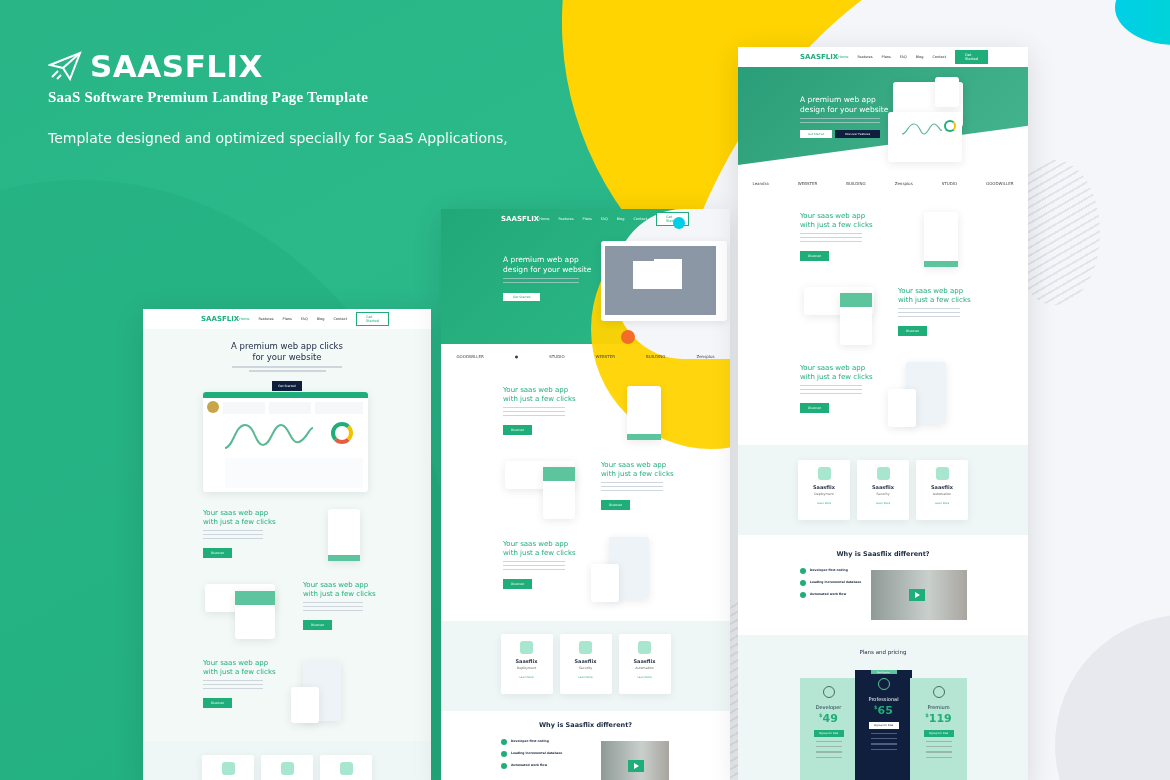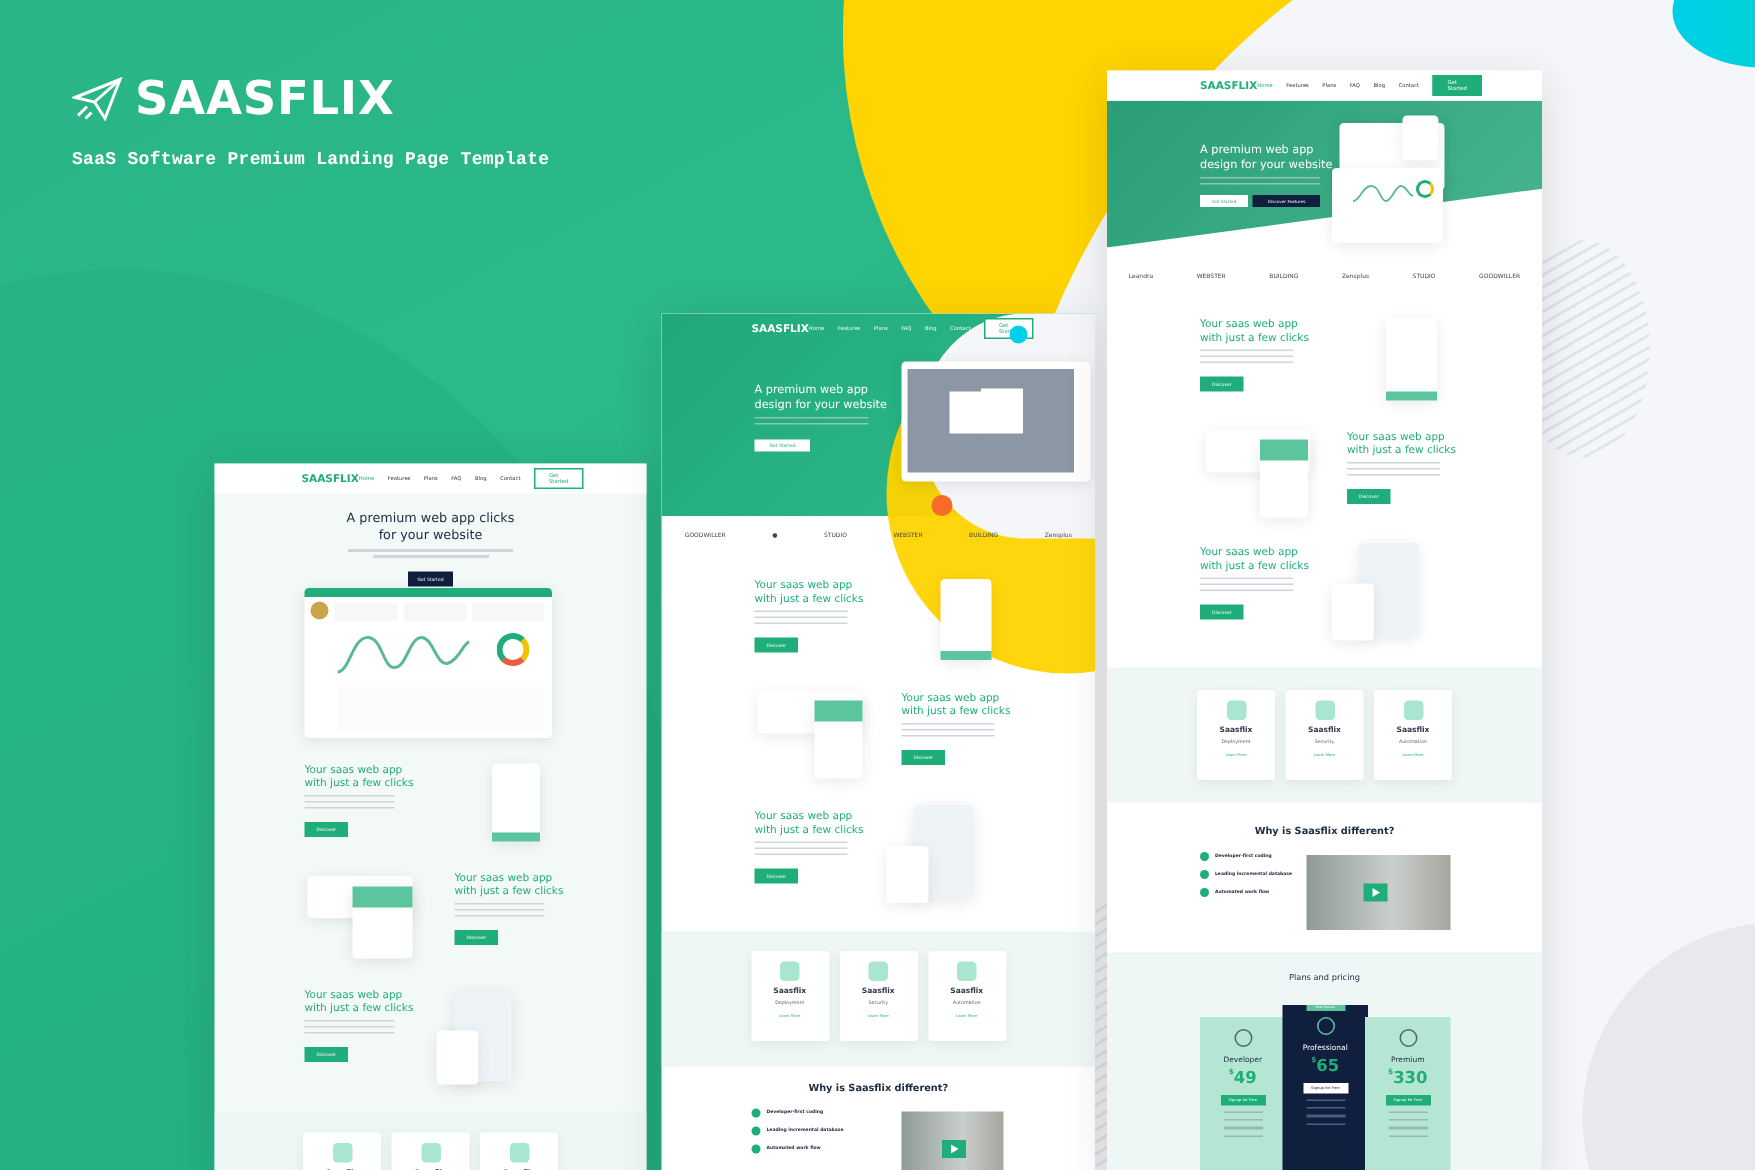--- a/index.html
+++ b/index.html
@@ -11,21 +11,21 @@
 .bg-yellow{position:absolute;left:560px;top:-380px;width:900px;height:760px;border-radius:50%;background:#ffd400;transform:rotate(-10deg)}
 .bg-white-over{position:absolute;left:630px;top:-60px;width:900px;height:1200px;background:#f4f6f9;border-radius:40% 0 0 0;transform:rotate(12deg)}
 .bg-cyan{position:absolute;left:1115px;top:-30px;width:120px;height:75px;border-radius:50%;background:linear-gradient(90deg,#00cfe8,#00d7c6)}
 .bg-grey{position:absolute;left:1055px;top:615px;width:260px;height:260px;border-radius:50%;background:#e7e9ee}
 .bg-stripes{position:absolute;left:1010px;top:160px;width:90px;height:145px;border-radius:50%;background:repeating-linear-gradient(-30deg,#dfe3ea 0 2px,transparent 2px 7px);opacity:.9}
 .bg-stripes2{position:absolute;left:700px;top:600px;width:70px;height:180px;background:repeating-linear-gradient(-30deg,#dfe3ea 0 2px,transparent 2px 7px);opacity:.8}
 
 .hero{position:absolute;left:48px;top:48px;color:#fff;width:520px}
 .logo{display:flex;align-items:center;gap:8px;font-weight:700;font-size:31px;letter-spacing:.5px;font-family:"DejaVu Sans",sans-serif}
 .logo svg{width:34px;height:30px}
-.tagline{margin-top:15px;font-size:12px;font-weight:700;font-family:Liberation Mono, monospace;letter-spacing:.2px}
+.tagline{margin-top:5px;font-size:15px;font-weight:700;font-family:Liberation Serif, serif;letter-spacing:.2px}
 .desc{margin-top:22px;font-size:14px;line-height:20px;font-family:"DejaVu Sans",sans-serif;opacity:.95}
 
 
 .mock{position:absolute;background:#fff;box-shadow:0 6px 28px rgba(0,0,0,.12);overflow:hidden;font-family:"DejaVu Sans",sans-serif}
 .m-nav{display:flex;align-items:center;height:20px;padding:0 18px;gap:0}
 .m-logo{font-size:7px;font-weight:700;color:#1fae7a;margin-left:40px}
 .m-links{display:flex;gap:9px;margin-left:auto;font-size:3.5px;color:#333}
 .m-btn-outline{border:1px solid #1fae7a;color:#1fae7a;font-size:3.5px;padding:2px 9px;margin-left:9px;margin-right:38px}
 .t-green{color:#1fae7a}
 .h-feat{font-size:7px;line-height:9px;color:#1fae7a;font-weight:400}
@@ -71,20 +71,21 @@
     <svg viewBox="0 0 34 30" fill="none" stroke="#fff" stroke-width="2">
         <path d="M2 14 L32 2 L22 28 L15 17 Z"></path>
         <path d="M15 17 L32 2"></path>
         <path d="M4 26 L10 20"></path>
         <path d="M9 28 L13 24"></path>
       </svg>
     <span>SAASFLIX</span>
   </div>
   <div class="tagline">SaaS Software Premium Landing Page Template</div>
   <div class="desc">
+    <div>Template designed and optimized specially for SaaS Applications,</div>
   </div>
 </div>
 
 <div class="mock" style="left:143px;top:309px;width:288px;height:480px;background:#f2f9f7">
   <div class="m-nav" style="background:#fff">
     <span class="m-logo">SAASFLIX</span>
     <div class="m-links">
       <span class="t-green">Home</span>
       <span>Features</span>
       <span>Plans</span>
@@ -466,21 +467,21 @@
         <div class="f">
             <div style="background:#4b5d80"></div>
             <div style="background:#4b5d80"></div>
             <div style="background:#4b5d80"></div>
             <div style="background:#4b5d80"></div>
           </div>
       </div>
       <div class="price-col" style="left:110px;width:57px;background:#b5e6d3">
         <div style="width:12px;height:12px;margin:0 auto;border-radius:50%;border:1px solid #4a6b60"></div>
         <div class="n" style="color:#1c2a42">Premium</div>
-        <div class="p"><span style="font-size:5px;vertical-align:top">$</span><span>330</span></div>
+        <div class="p"><span style="font-size:5px;vertical-align:top">$</span><span>119</span></div>
         <div class="b">Signup for Free</div>
         <div class="f">
             <div></div>
             <div></div>
             <div></div>
             <div></div>
           </div>
       </div>
     </div>
   </div>

